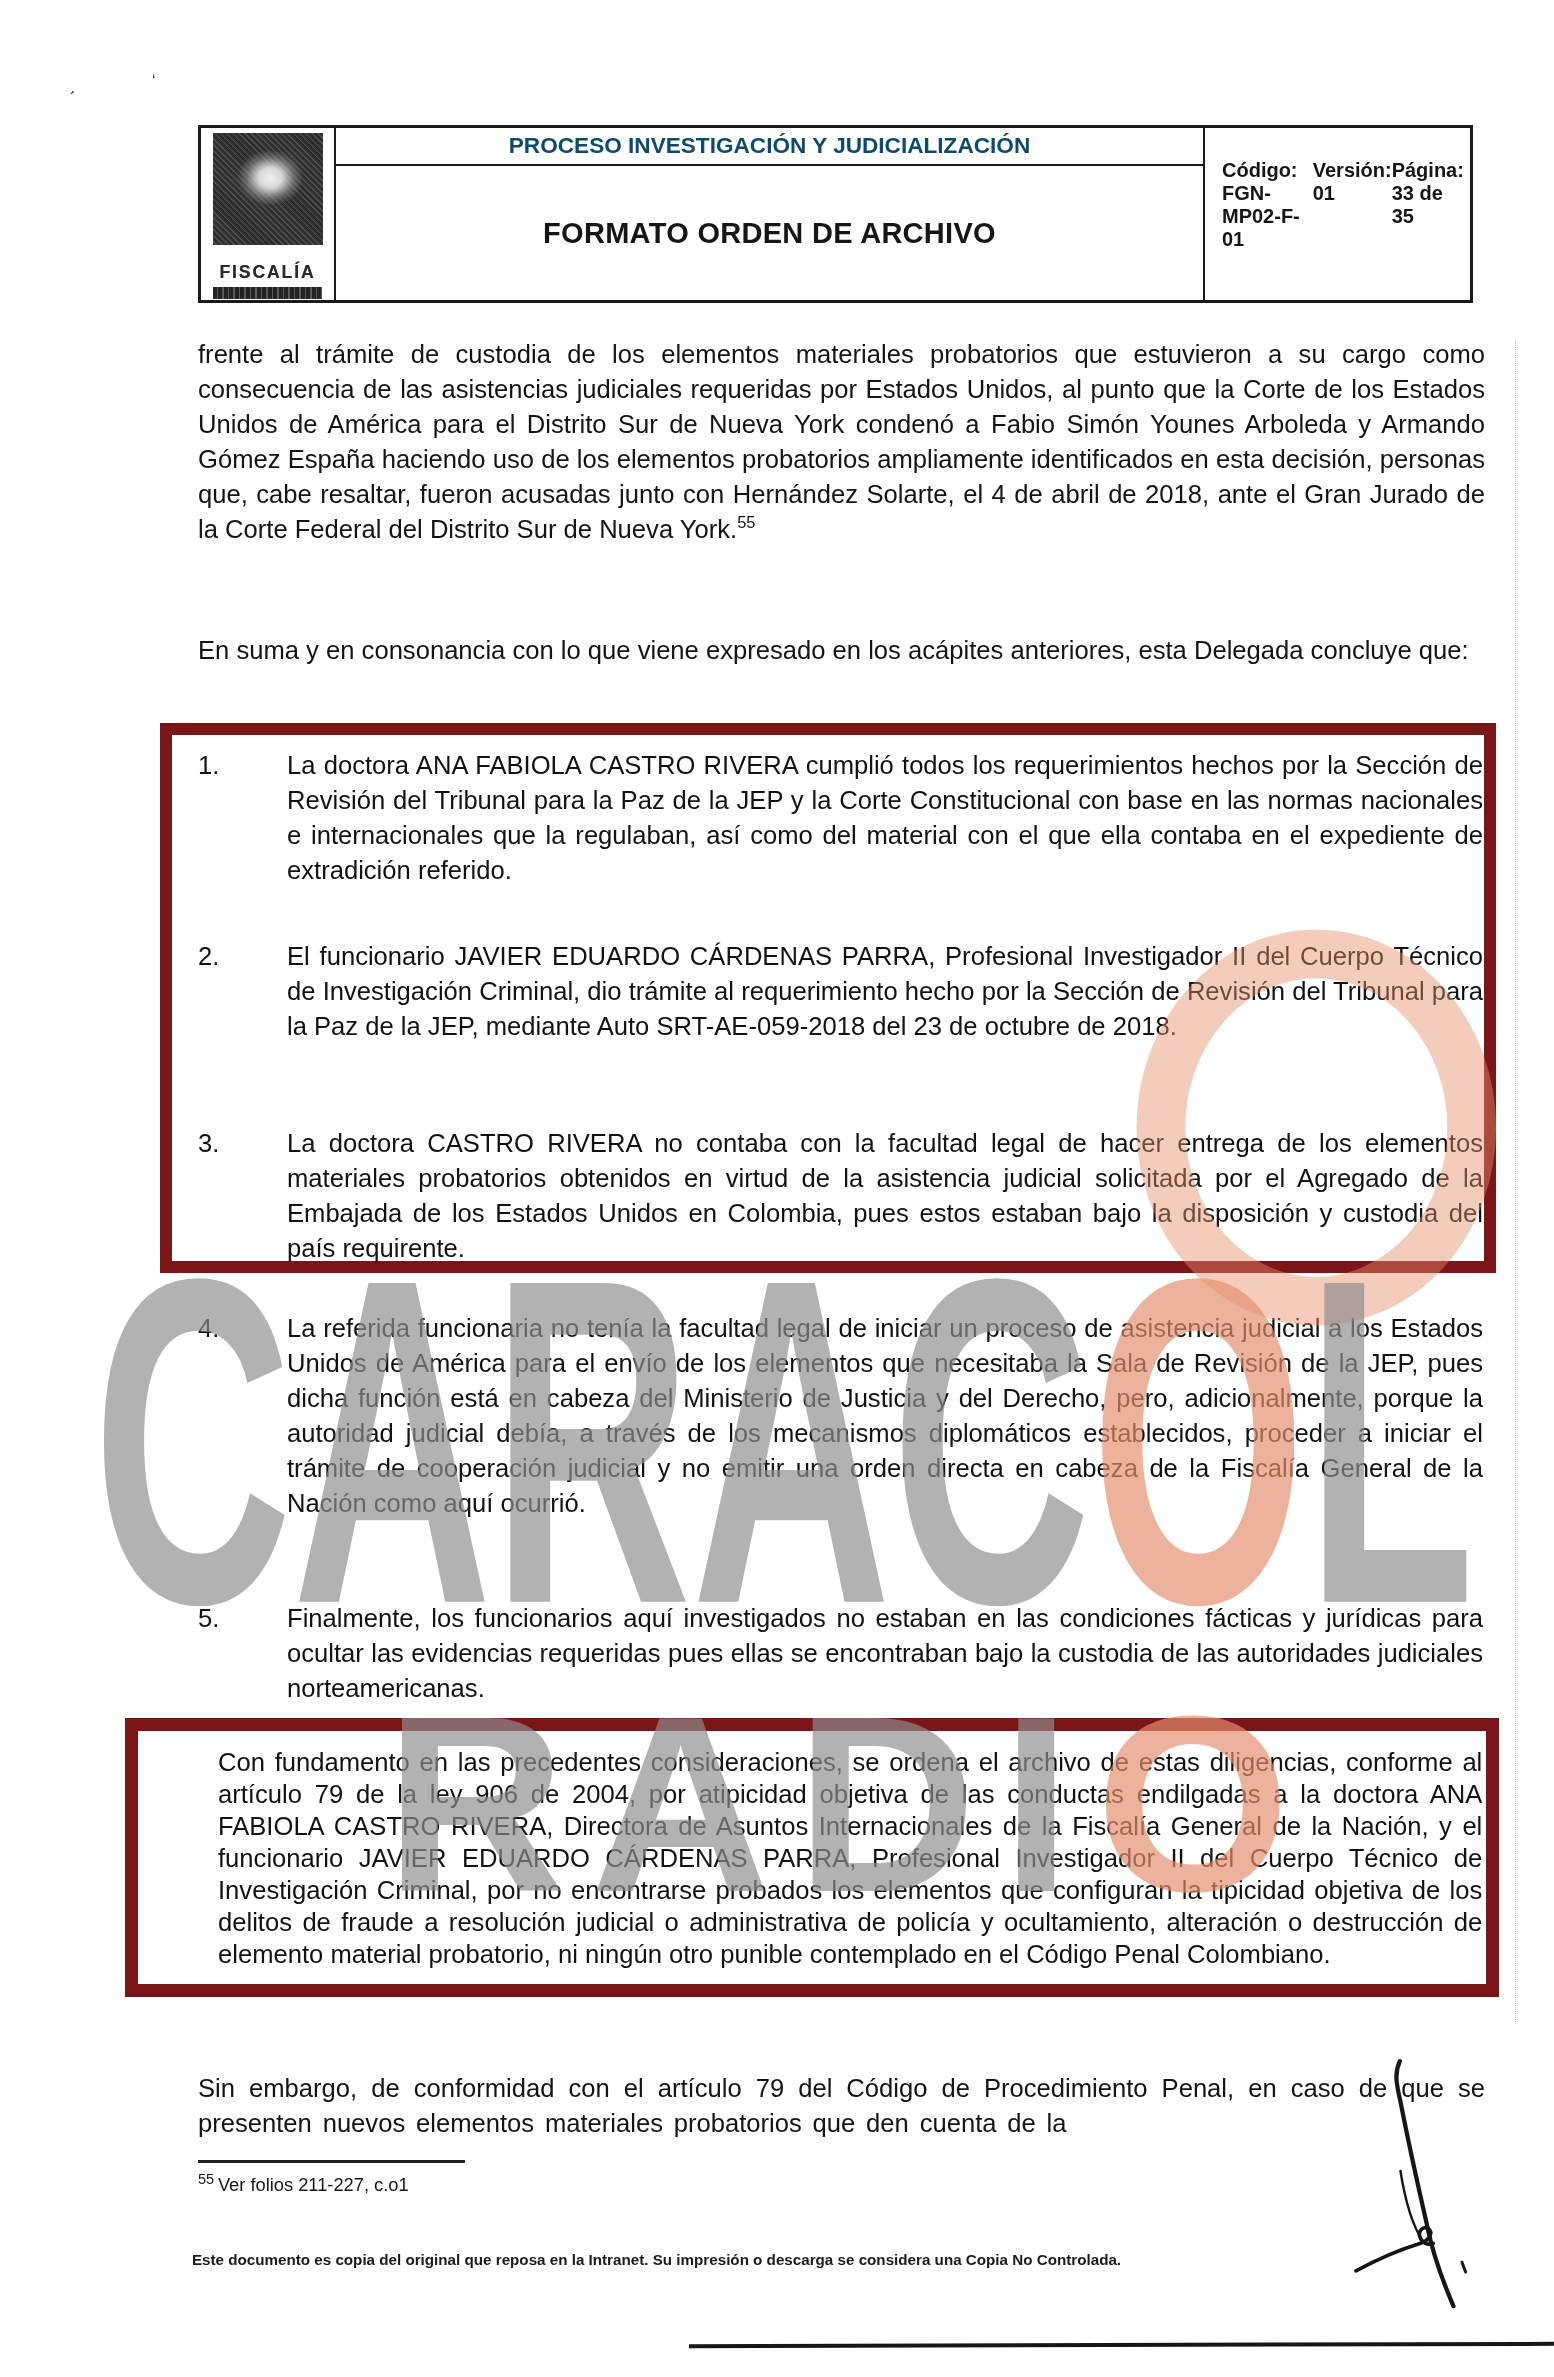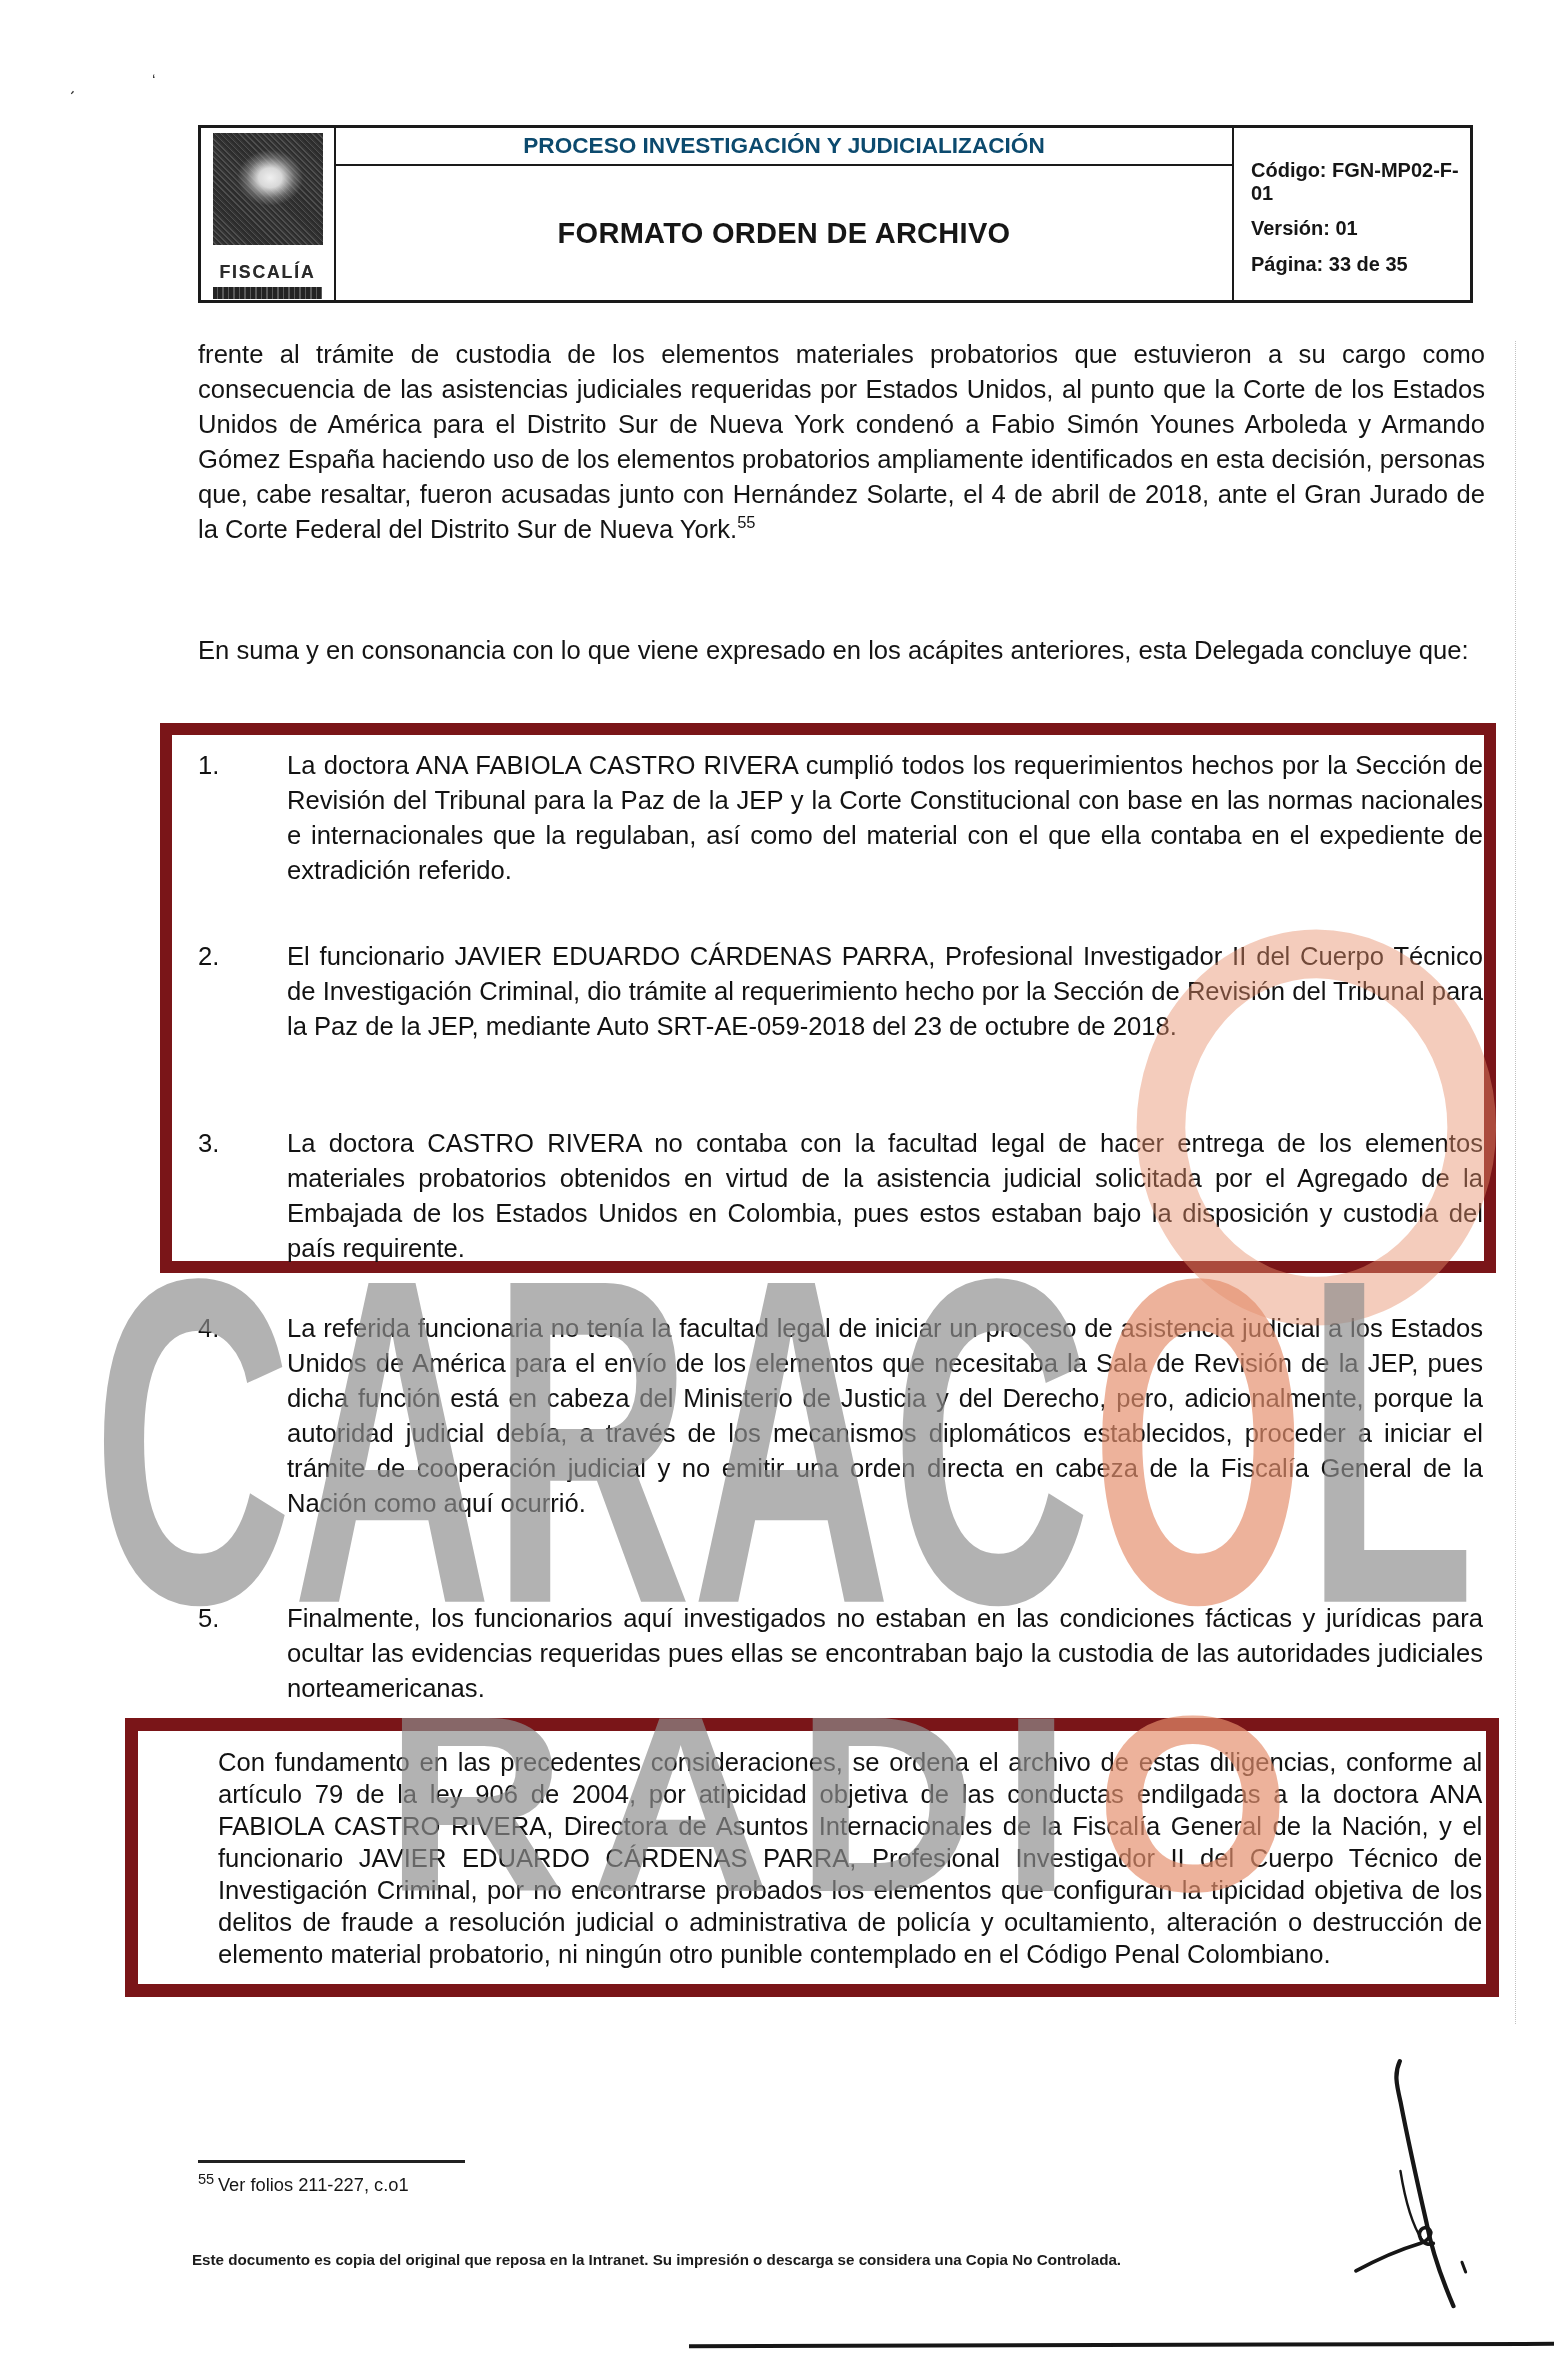--- a/index.html
+++ b/index.html
@@ -43,22 +43,22 @@
   .hdr-process{
     height:38px;border-bottom:2.4px solid #1a1a1a;box-sizing:border-box;
     display:flex;align-items:center;justify-content:center;
     font-weight:bold;font-size:22.6px;color:#0c4a6e;
   }
   .hdr-doc{
     flex:1;display:flex;align-items:center;justify-content:center;
     font-weight:bold;font-size:29px;letter-spacing:0.3px;color:#161616;
   }
   .hdr-right{
-    width:236px;box-sizing:border-box;
-    display:flex;flex-direction:column;justify-content:space-between;
+    width:265px;box-sizing:border-box;
+    display:flex;flex-direction:row;justify-content:space-between;
     padding:30.5px 6.1px 24.4px 17px;
     font-weight:bold;font-size:20px;color:#161616;
   }
   
   .blk{position:absolute;font-size:25.6px;line-height:35px;text-align:justify;color:#141414;}
   #p-intro{left:198px;top:337px;width:1287px;}
   #p-summary{left:198px;top:633px;width:1287px;}
   .fnref{font-size:16.5px;vertical-align:super;line-height:0;}
   .redbox{position:absolute;border:12.2px solid var(--maroon);box-sizing:border-box;background:transparent;}
   #box1{left:160px;top:723px;width:1336px;height:550px;}
@@ -140,20 +140,21 @@
   </div>
   <div class="pitem" id="item5">
     <div class="n">5.</div>
     <div class="t">Finalmente, los funcionarios aquí investigados no estaban en las condiciones fácticas y jurídicas para ocultar las evidencias requeridas pues ellas se encontraban bajo la custodia de las autoridades judiciales norteamericanas.</div>
   </div>
 
   <div class="redbox" id="box2">
     <div class="t2">Con fundamento en las precedentes consideraciones, se ordena el archivo de estas diligencias, conforme al artículo 79 de la ley 906 de 2004, por atipicidad objetiva de las conductas endilgadas a la doctora ANA FABIOLA CASTRO RIVERA, Directora de Asuntos Internacionales de la Fiscalía General de la Nación, y el funcionario JAVIER EDUARDO CÁRDENAS PARRA, Profesional Investigador II del Cuerpo Técnico de Investigación Criminal, por no encontrarse probados los elementos que configuran la tipicidad objetiva de los delitos de fraude a resolución judicial o administrativa de policía y ocultamiento, alteración o destrucción de elemento material probatorio, ni ningún otro punible contemplado en el Código Penal Colombiano.</div>
   </div>
 
+  <div class="blk" id="p-closing">Sin embargo, de conformidad con el artículo 79 del Código de Procedimiento Penal, en caso de que se presenten nuevos elementos materiales probatorios que den cuenta de la</div>
 
   <div class="fn-rule"></div>
   <div class="footnote">
     <sup>55</sup><span>Ver folios 211-227, c.o1</span>
   </div>
   <div class="footer-note">Este documento es copia del original que reposa en la Intranet. Su impresión o descarga se considera una Copia No Controlada.</div>
   <div class="bottom-line"></div>
   <div class="scan-dots"></div>
 
   <svg class="overlay" width="1554" height="2377" viewBox="0 0 2550 3900">

